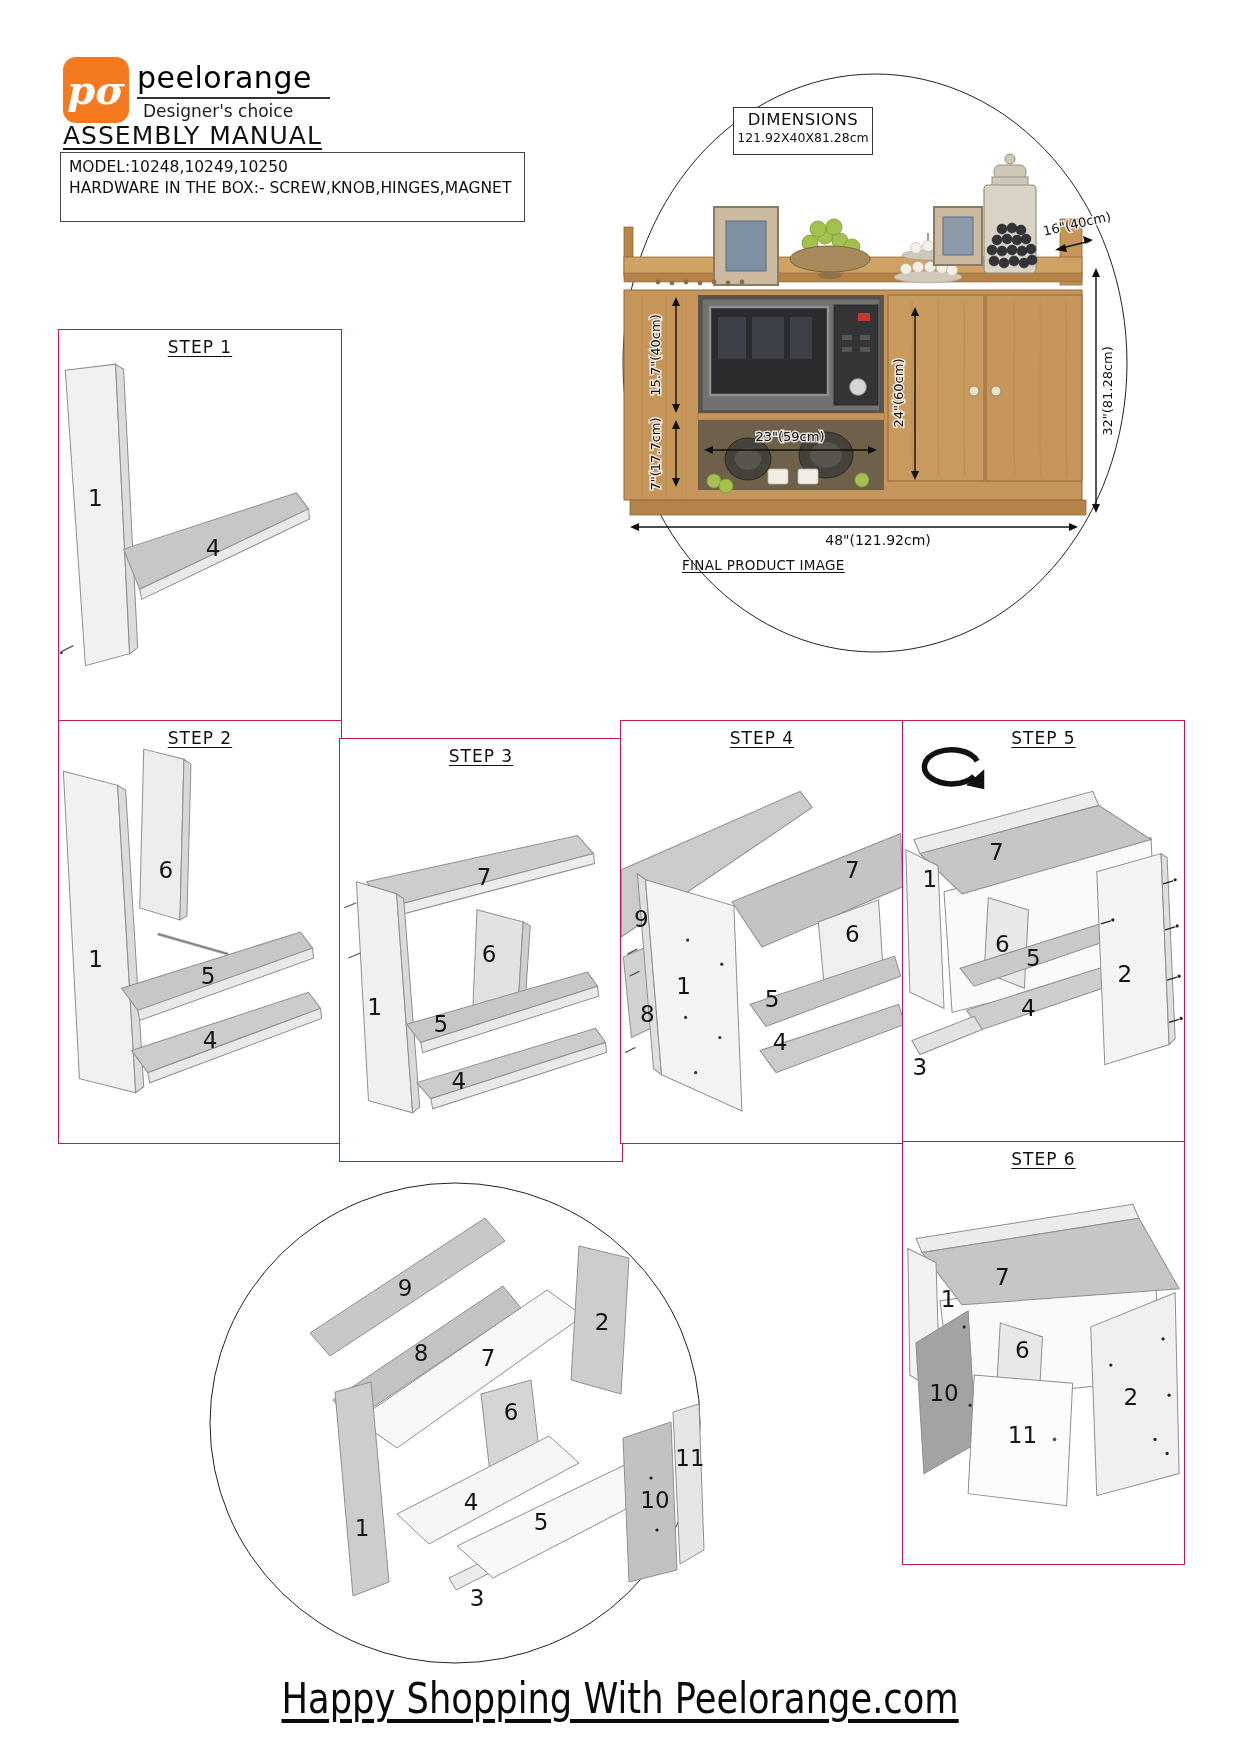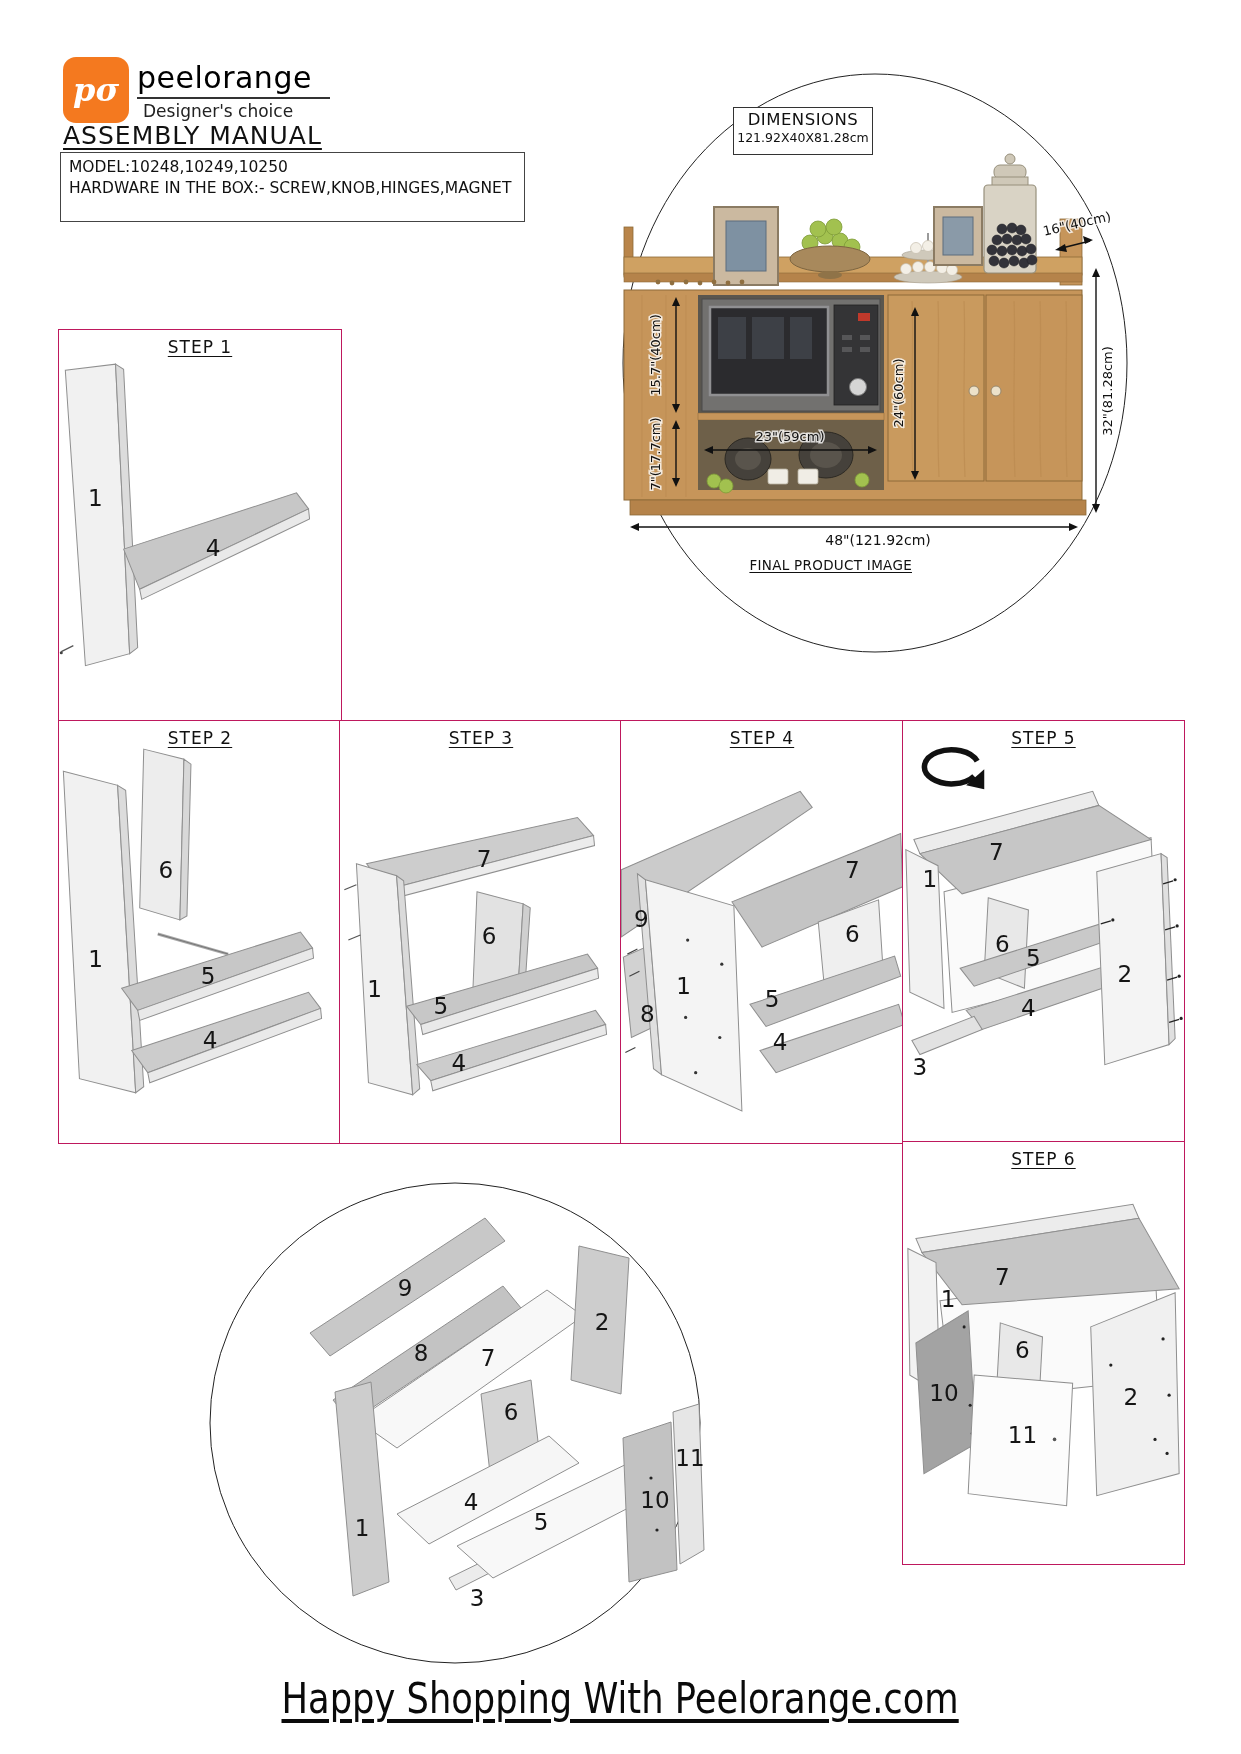--- a/index.html
+++ b/index.html
@@ -1,21 +1,21 @@
 <!DOCTYPE html>
 <html><head>
 <meta charset="utf-8">
 <style>
   html,body{margin:0;padding:0;background:#ffffff;}
   body{width:1241px;height:1754px;position:relative;font-family:"DejaVu Sans",sans-serif;color:#111;}
   .abs{position:absolute;}
   
   .logo{left:63px;top:57px;width:66px;height:66px;background:#f4791f;border-radius:13px;
         display:flex;align-items:center;justify-content:center;}
-  .logo span{font-family:"DejaVu Serif",serif;font-style:italic;font-weight:bold;font-size:32px;color:#fff;line-height:1;}
+  .logo span{font-family:"DejaVu Serif",serif;font-style:italic;font-weight:bold;font-size:40px;color:#fff;line-height:1;}
   .brandname{left:137px;top:60px;font-size:30px;letter-spacing:.5px;color:#000000;
              border-bottom:2px solid #333;padding:0 18px 2px 0;}
   .tagline{left:143px;top:101px;font-size:17px;color:#222;}
   .pagetitle{left:63px;top:121px;font-size:25px;letter-spacing:1px;text-decoration:underline;text-underline-offset:4px;}
   .infobox{left:60px;top:152px;width:447px;height:60px;border:1px solid #444;padding:4px 8px;
            font-size:15.5px;line-height:21px;white-space:nowrap;}
   
   .stepbox{border:1px solid #be185d;background:#fff;}
   .steptitle{position:absolute;left:0;right:0;top:7px;text-align:center;font-size:17px;letter-spacing:1px;
              text-decoration:underline;text-underline-offset:3px;}
@@ -24,21 +24,21 @@
   .pl{font-family:"DejaVu Sans",sans-serif;font-size:23px;fill:#151515;text-anchor:middle;}
   .panel{stroke:#8f8f8f;stroke-width:1;}
   .dim{font-family:"DejaVu Sans",sans-serif;font-size:13px;fill:#111;text-anchor:middle;}
   .dimh{paint-order:stroke;stroke:rgba(255,255,255,.78);stroke-width:3px;}
   .dline{stroke:#111;stroke-width:1.4;}
   .ah{fill:#111;}
   
   .dimsbox{left:733px;top:107px;width:134px;border:1.5px solid #333;background:#fff;text-align:center;padding:2px 2px 9px 2px;}
   .dimsbox .t1{font-size:16.5px;letter-spacing:.5px;}
   .dimsbox .t2{font-size:12.5px;margin-top:1px;}
-  .prodcaption{left:682px;top:557px;width:230px;text-align:right;font-size:13.5px;letter-spacing:.3px;
+  .prodcaption{left:682px;top:557px;width:230px;text-align:left;font-size:13.5px;letter-spacing:.3px;
                text-decoration:underline;text-underline-offset:2px;}
   
   .bigcircle{left:205px;top:1178px;width:500px;height:490px;}
   
   .footer{left:0;top:1674px;width:1241px;text-align:center;}
   .footer span{display:inline-block;transform:scaleX(.84);transform-origin:center;
                font-size:42px;letter-spacing:0px;text-decoration:underline;text-underline-offset:6px;color:#0a0a0a;}
 </style>
 </head>
 <body>
@@ -246,21 +246,21 @@
     <polygon class="panel" points="78,288 252,226 253,236 80,298" fill="#e9e9e9"></polygon>
     <polygon class="panel" points="72,328 248,270 260,286 88,350" fill="#cccccc"></polygon>
     <polygon class="panel" points="88,350 260,286 261,296 90,360" fill="#e9e9e9"></polygon>
     <text class="pl" x="36" y="245">1</text>
     <text class="pl" x="106" y="156">6</text>
     <text class="pl" x="148" y="262">5</text>
     <text class="pl" x="150" y="325">4</text>
   </svg>
 </div>
 
-<div class="abs stepbox" style="left:339px;top:720px;width:282px;height:422px;">
+<div class="abs stepbox" style="left:339px;top:738px;width:282px;height:422px;">
   <div class="steptitle">STEP 3</div>
   <svg class="stepart" viewBox="0 0 280 420">
     <polygon class="panel" points="26,142 236,96 252,114 46,168" fill="#cdcdcd"></polygon>
     <polygon class="panel" points="46,168 252,114 253,124 48,178" fill="#ececec"></polygon>
     <polygon class="panel" points="136,170 182,182 176,280 132,266" fill="#e2e2e2"></polygon>
     <polygon class="panel" points="182,182 189,186 183,276 176,280" fill="#cfcfcf"></polygon>
     <polygon class="panel" points="16,142 56,154 72,372 28,360" fill="#f0f0f0"></polygon>
     <polygon class="panel" points="56,154 63,159 79,366 72,372" fill="#dadada"></polygon>
     <polygon class="panel" points="66,284 246,232 256,246 80,302" fill="#c7c7c7"></polygon>
     <polygon class="panel" points="80,302 256,246 257,256 82,312" fill="#e9e9e9"></polygon>

